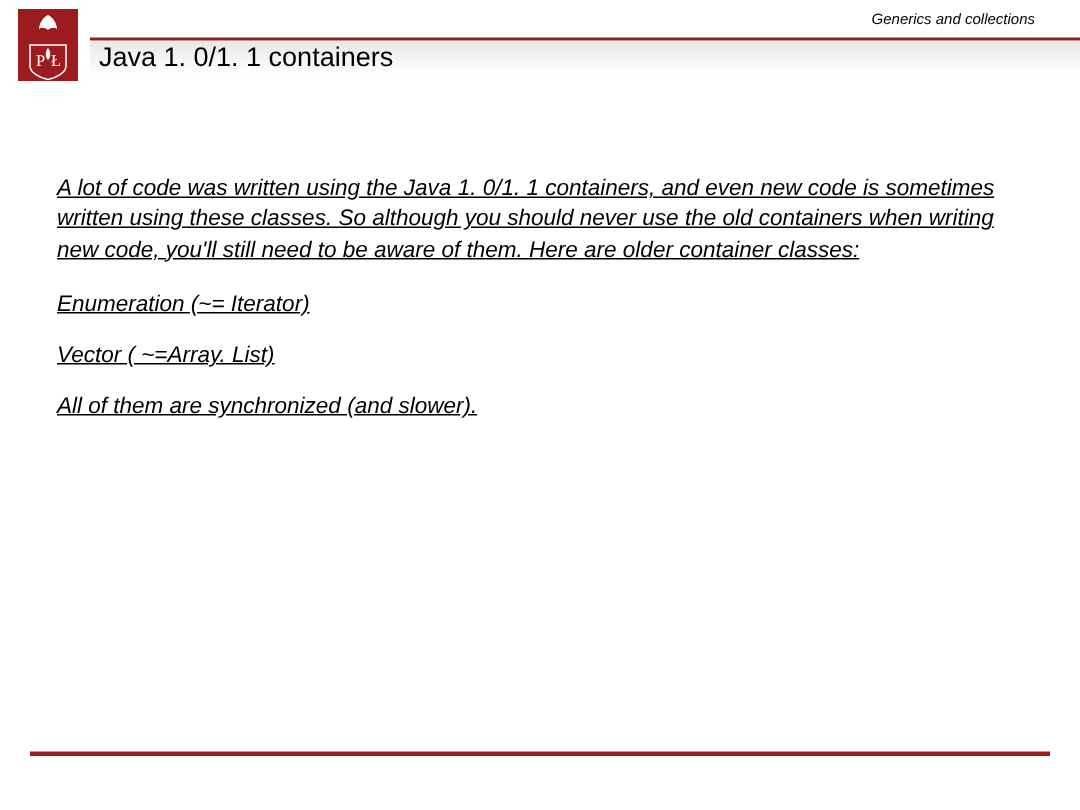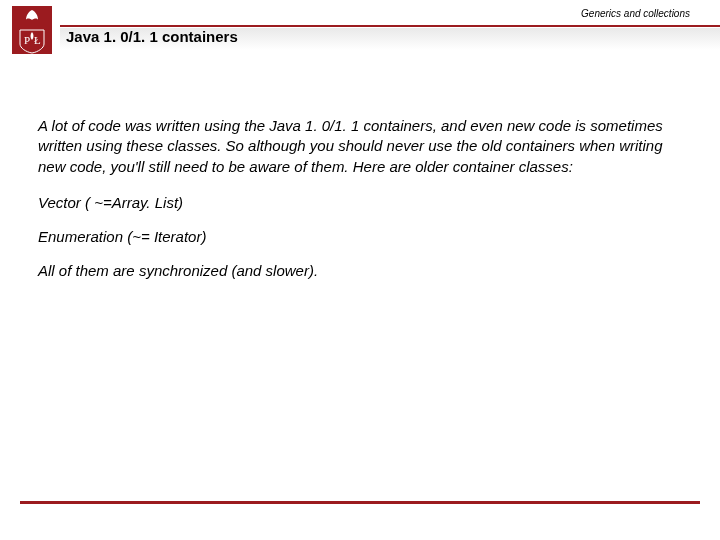--- a/index.html
+++ b/index.html
@@ -30,22 +30,22 @@
     height: 48px;
     background: #9b1b1f;
   }
   .logo svg {
     display: block;
   }
   .slide-title {
     position: absolute;
     left: 66px;
     top: 28px;
-    font-size: 15px;
-    font-weight: bold;
+    font-size: 18px;
+    font-weight: normal;
   }
   .topic-label {
     position: absolute;
     right: 30px;
     top: 8px;
     font-size: 10px;
     font-style: italic;
   }
   .top-rule {
     position: absolute;
@@ -62,20 +62,21 @@
     right: 0;
     top: 1px;
     height: 22px;
     background: linear-gradient(#e9e9e9, #ffffff);
   }
   .content {
     position: absolute;
     left: 38px;
     right: 38px;
     top: 116px;
+    text-decoration: underline;
   }
   .content p {
     margin: 0 0  14px 0;
     font-size: 15px;
     font-style: italic;
     line-height: 1.35;
   }
   .content p.intro { margin-bottom: 16px; }
   .content p.footnote { }
   .bottom-rule {
@@ -106,20 +107,20 @@
         <text x="22" y="38" font-family="serif" font-size="11" fill="#ffffff">Ł</text>
         <path d="M20 26 C18 28 18 32 20 34 C22 32 22 28 20 26 Z" fill="#ffffff"></path>
       </svg>
     </div>
     <div class="topic-label">Generics and collections</div>
     <div class="slide-title">Java 1. 0/1. 1 containers</div>
   </div>
 
   <div class="content">
     <p class="intro">A lot of code was written using the Java 1. 0/1. 1 containers, and even new code is sometimes written using these classes. So although you should never use the old containers when writing new code, you'll still need to be aware of them. Here are older container classes:</p>
+    <p>Enumeration (~= Iterator)</p>
     <p>Vector ( ~=Array. List)</p>
-    <p>Enumeration (~= Iterator)</p>
     <p class="footnote">All of them are synchronized (and slower).</p>
   </div>
 
   <div class="bottom-rule"></div>
 
 </div>
 
 </body></html>

